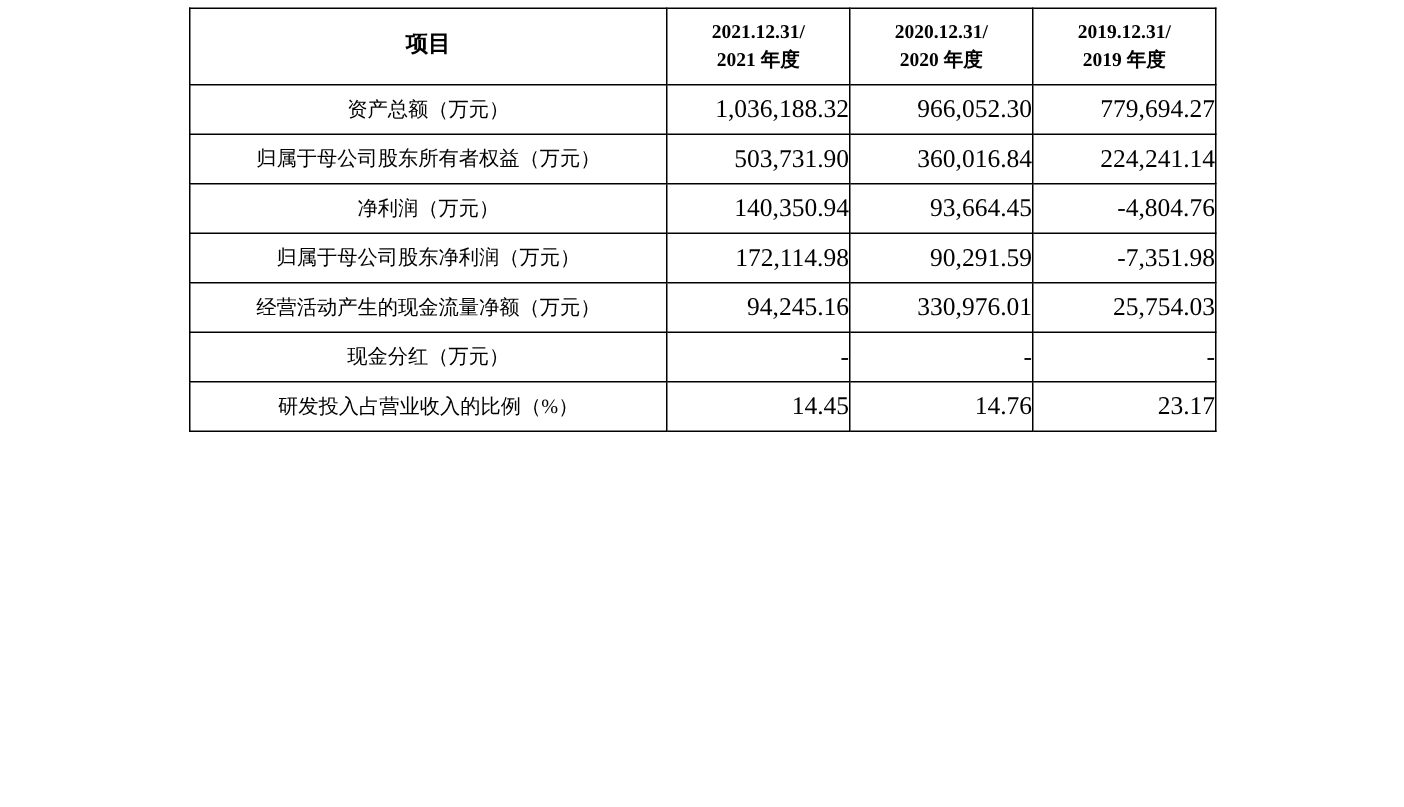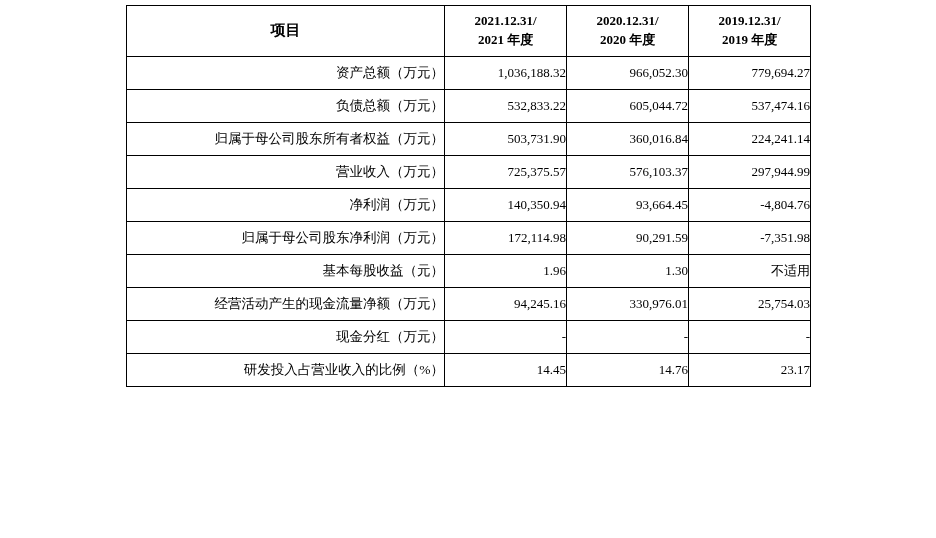--- a/index.html
+++ b/index.html
@@ -52,29 +52,29 @@
     font-size: 15px;
   }
   .hdr-year {
     font-size: 13px;
     font-family: Liberation Serif, serif;
   }
   table.fin tbody td {
     height: 32px;
   }
   td.label {
-    text-align: right;
+    text-align: center;
     padding: 4px 8px 4px 10px;
     line-height: 1.45;
     font-size: 13.5px;
   }
   td.num {
     text-align: right;
     padding: 4px 9px 4px 4px;
-    font-size: 13px;
+    font-size: 17px;
     white-space: nowrap;
   }
   td.num.na {
     text-align: right;
   }
   tr.tall td { height: 46px; }
 </style>
 </head>
 <body>
 
@@ -107,54 +107,36 @@
         </tr>
       </thead>
       <tbody>
         <tr>
           <td class="label">资产总额（万元）</td>
           <td class="num">1,036,188.32</td>
           <td class="num">966,052.30</td>
           <td class="num">779,694.27</td>
         </tr>
         <tr>
-          <td class="label">负债总额（万元）</td>
-          <td class="num">532,833.22</td>
-          <td class="num">605,044.72</td>
-          <td class="num">537,474.16</td>
-        </tr>
-        <tr>
           <td class="label">归属于母公司股东所有者权益（万元）</td>
           <td class="num">503,731.90</td>
           <td class="num">360,016.84</td>
           <td class="num">224,241.14</td>
-        </tr>
-        <tr>
-          <td class="label">营业收入（万元）</td>
-          <td class="num">725,375.57</td>
-          <td class="num">576,103.37</td>
-          <td class="num">297,944.99</td>
         </tr>
         <tr>
           <td class="label">净利润（万元）</td>
           <td class="num">140,350.94</td>
           <td class="num">93,664.45</td>
           <td class="num">-4,804.76</td>
         </tr>
         <tr>
           <td class="label">归属于母公司股东净利润（万元）</td>
           <td class="num">172,114.98</td>
           <td class="num">90,291.59</td>
           <td class="num">-7,351.98</td>
-        </tr>
-        <tr>
-          <td class="label">基本每股收益（元）</td>
-          <td class="num">1.96</td>
-          <td class="num">1.30</td>
-          <td class="num na">不适用</td>
         </tr>
         <tr>
           <td class="label">经营活动产生的现金流量净额（万元）</td>
           <td class="num">94,245.16</td>
           <td class="num">330,976.01</td>
           <td class="num">25,754.03</td>
         </tr>
         <tr>
           <td class="label">现金分红（万元）</td>
           <td class="num">-</td>

